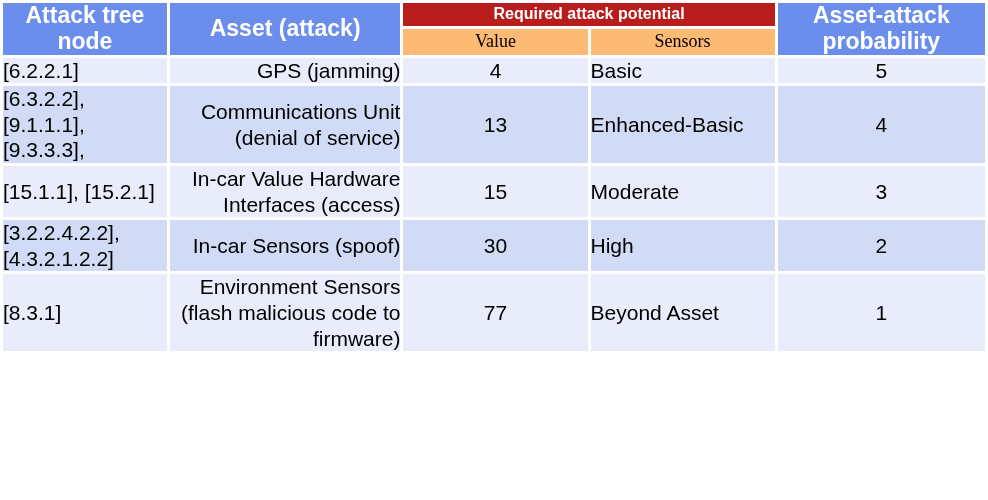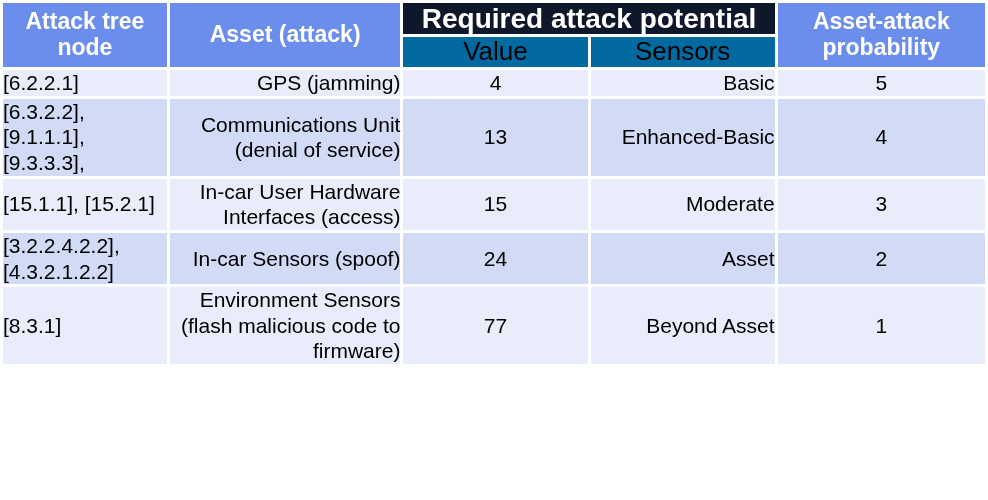--- a/index.html
+++ b/index.html
@@ -33,52 +33,53 @@
   .hdr {
     background: #6b8eec;
     color: #ffffff;
     font-weight: bold;
     font-size: 23px;
     text-align: center;
     line-height: 1.12;
     padding: 4px 6px;
   }
   .hdr-span {
-    background: #0f172a;
+    background: #b91c1c;
     color: #ffffff;
     font-weight: bold;
-    font-size: 28px;
+    font-size: 16px;
     text-align: center;
     line-height: 1.12;
     padding: 3px 6px;
   }
   .subhdr {
-    background: #0369a1;
+    background: #fdba74;
     color: #000000;
     font-weight: normal;
-    font-size: 26px;
+    font-size: 18px;
     text-align: center;
     line-height: 1.15;
     padding: 6px 6px;
+    font-family: Liberation Serif, serif;
   }
 
   
   .cell {
     font-size: 21px;
     color: #000000;
     line-height: 1.22;
     padding: 4px 8px;
   }
   .row-light .cell { background: #e9edfb; }
   .row-dark  .cell { background: #d2dbf5; }
 
   .col-node    { text-align: left; }
   .col-asset   { text-align: right;   padding-left: 10px; }
   .col-value   { text-align: center; }
-  .col-rating  { text-align: right; }
+  .col-rating  { text-align: left; }
   .col-prob    { text-align: center; }
 
   
   .w-node   { width: 162px; }
   .w-asset  { width: 228px; }
   .w-value  { width: 182px; }
   .w-rating { width: 182px; }
   .w-prob   { width: 205px; }
 </style>
 </head>
@@ -115,31 +116,31 @@
     <tr class="row-dark">
       <td class="cell col-node">[6.3.2.2], [9.1.1.1], [9.3.3.3],</td>
       <td class="cell col-asset">Communications Unit (denial of service)</td>
       <td class="cell col-value">13</td>
       <td class="cell col-rating">Enhanced-Basic</td>
       <td class="cell col-prob">4</td>
     </tr>
 
     <tr class="row-light">
       <td class="cell col-node">[15.1.1], [15.2.1]</td>
-      <td class="cell col-asset">In-car User Hardware Interfaces (access)</td>
+      <td class="cell col-asset">In-car Value Hardware Interfaces (access)</td>
       <td class="cell col-value">15</td>
       <td class="cell col-rating">Moderate</td>
       <td class="cell col-prob">3</td>
     </tr>
 
     <tr class="row-dark">
       <td class="cell col-node">[3.2.2.4.2.2], [4.3.2.1.2.2]</td>
       <td class="cell col-asset">In-car Sensors (spoof)</td>
-      <td class="cell col-value">24</td>
-      <td class="cell col-rating">Asset</td>
+      <td class="cell col-value">30</td>
+      <td class="cell col-rating">High</td>
       <td class="cell col-prob">2</td>
     </tr>
 
     <tr class="row-light">
       <td class="cell col-node">[8.3.1]</td>
       <td class="cell col-asset">Environment Sensors (flash malicious code to firmware)</td>
       <td class="cell col-value">77</td>
       <td class="cell col-rating">Beyond Asset</td>
       <td class="cell col-prob">1</td>
     </tr>

